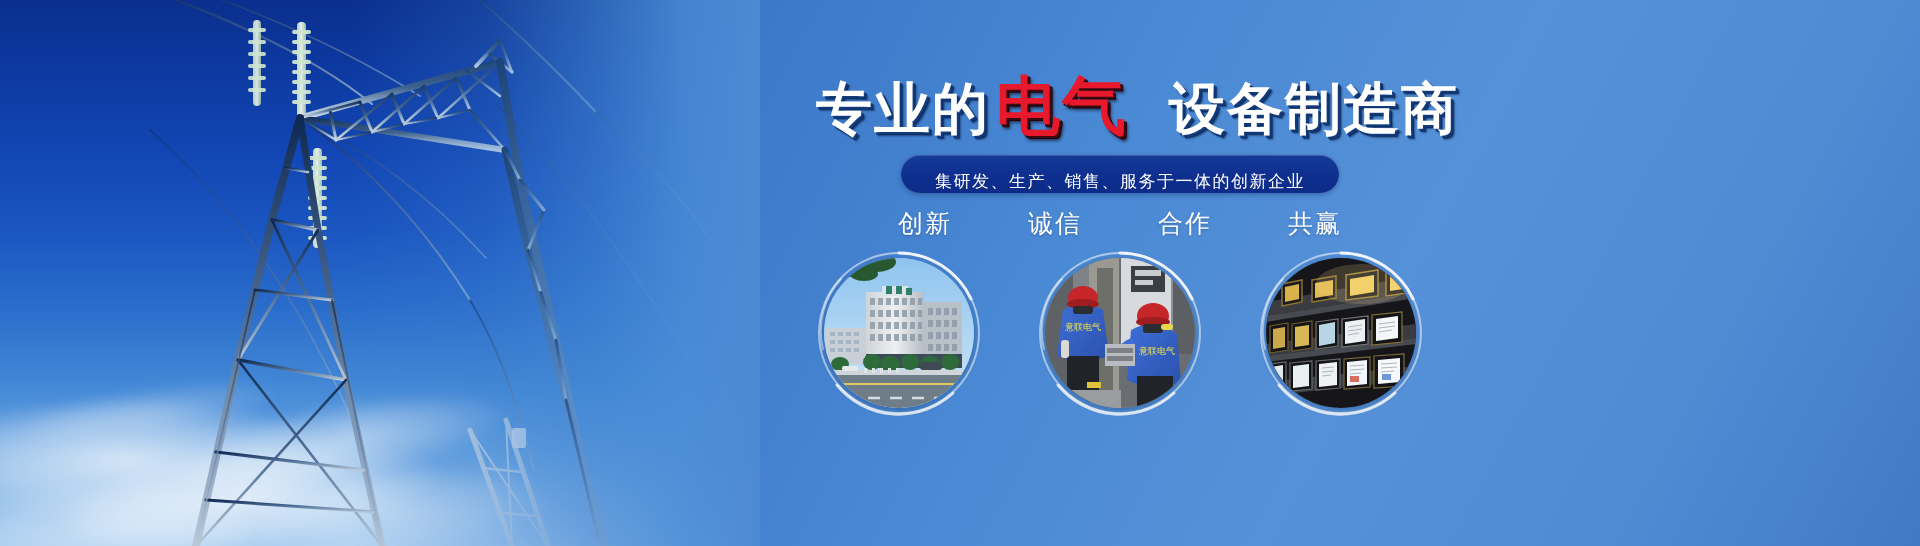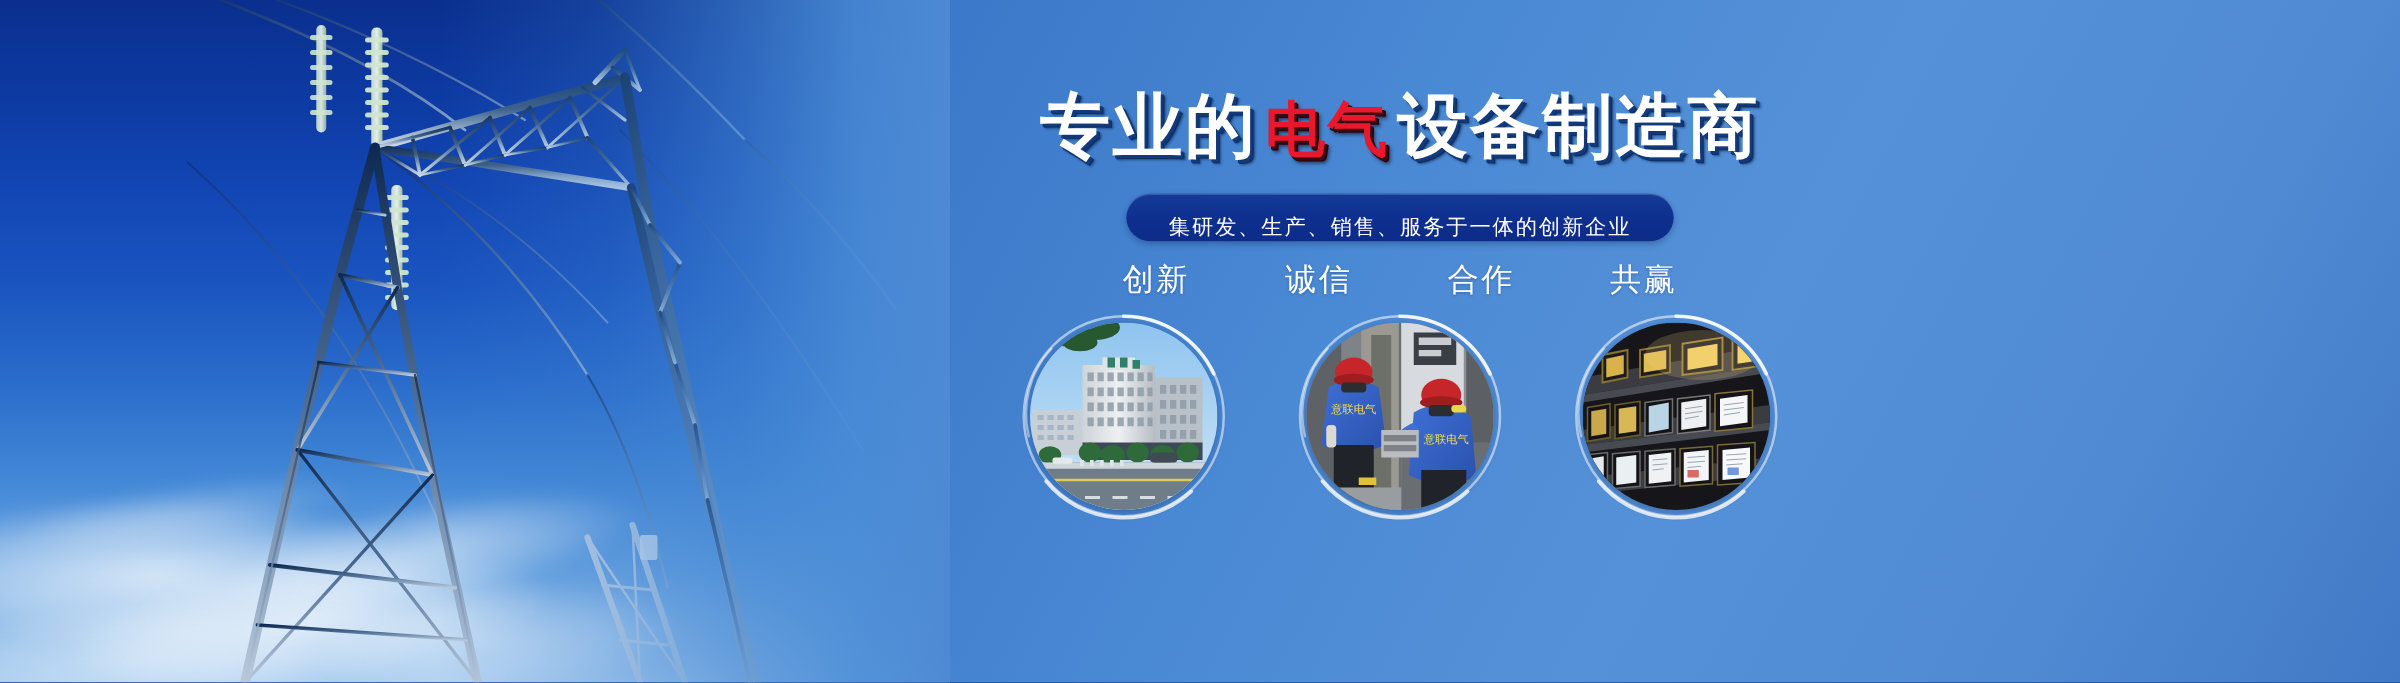--- a/index.html
+++ b/index.html
@@ -83,24 +83,25 @@
     font-weight: bold;
     letter-spacing: 2px;
     line-height: 1;
   }
   .headline .seg { display: inline-block; vertical-align: baseline; }
   .hl-white {
     color: #ffffff;
     text-shadow:
       2px 2px 0 #123a7a, 3px 3px 0 #0e2f66,
       4px 4px 2px rgba(6,25,60,.55);
+    margin-left: 35px;
   }
   .hl-red {
     color: #e8192c;
-    font-size: 48px;
+    font-size: 64px;
     padding: 0 6px;
     text-shadow:
       2px 2px 0 #3a0a12, 3px 3px 0 #240409,
       4px 5px 3px rgba(10,6,20,.55);
   }
 
   .pill {
     position: absolute;
     top: 155px; left: 50%;
     transform: translateX(-50%);

